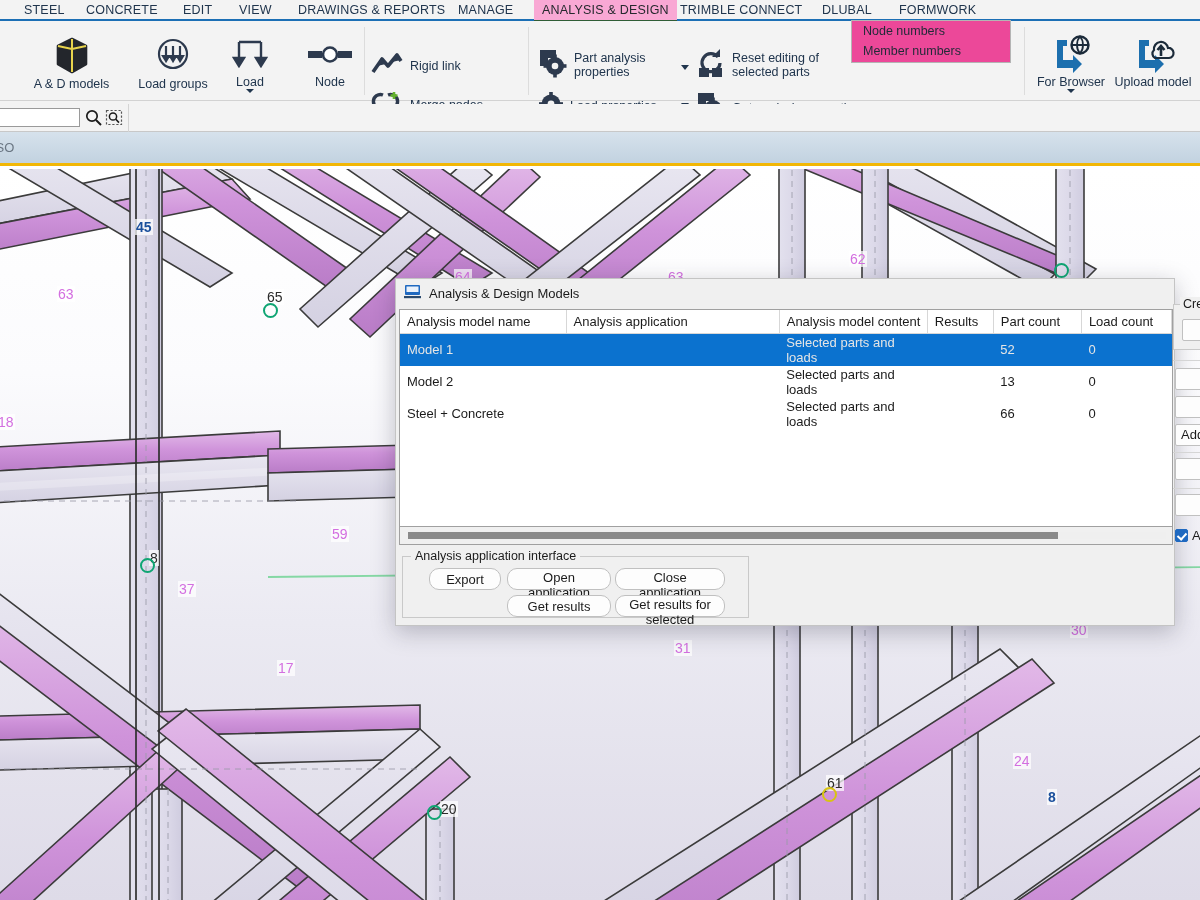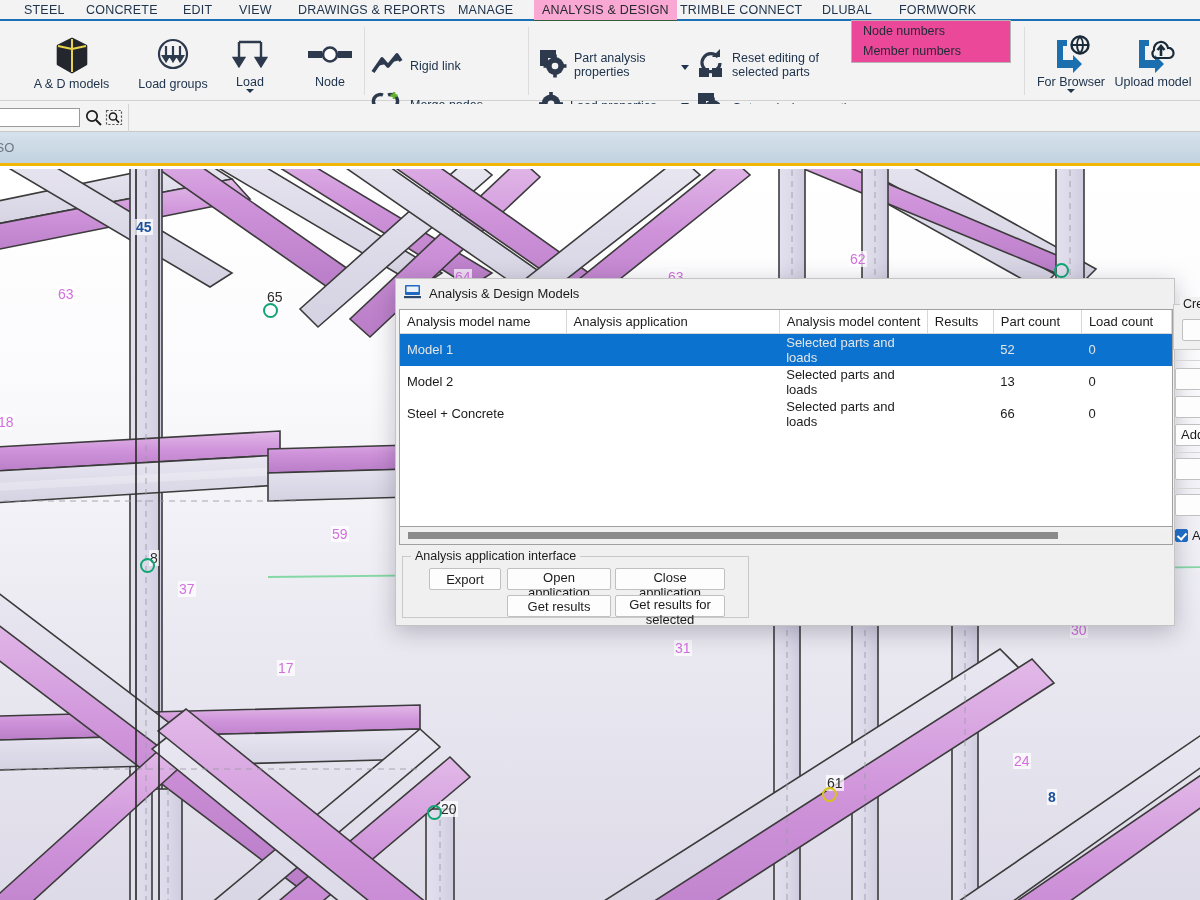--- a/index.html
+++ b/index.html
@@ -89,21 +89,21 @@
 
   .hscroll-area { position:absolute; left:3px; top:248px; width:774px; height:18px;
                   background:#f0f0f0; border-left:1px solid #a0a0a0; border-right:1px solid #a0a0a0;
                   border-bottom:1px solid #a0a0a0; }
   .hscroll-track { position:absolute; left:8px; top:5px; width:758px; height:7px; background:#efefef; }
   .hscroll-thumb { position:absolute; left:8px; top:5px; width:650px; height:7px; background:#8a8a8a; }
 
   .groupbox { position:absolute; border:1px solid #c9c9c9; }
   .groupbox .gtitle { position:absolute; left:8px; top:-8px; background:#f0f0f0;
                       padding:0 4px; font-size:12.5px; color:#1b1b1b; }
-  .btn { background:#fdfdfd; border:1px solid #c0c0c0; border-radius:2px;
+  .btn { background:#fdfdfd; border:1px solid #c0c0c0; border-radius:10px;
          font-family:"Liberation Sans",sans-serif; font-size:13px; color:#1b1b1b;
          height:22px; cursor:default; }
 
   
   .sidepanel { position:absolute; left:1167px; top:300px; width:60px; height:258px; z-index:61; }
   .sidegroup { position:absolute; border:1px solid #c9c9c9; background:#f0f0f0; }
   .sidegroup .gtitle { position:absolute; left:6px; top:-8px; background:#f0f0f0; padding:0 3px;
                        font-size:12.5px; color:#1b1b1b; white-space:nowrap; }
   .sbtn { position:absolute; background:#fdfdfd; border:1px solid #c0c0c0; border-radius:2px;
           font-size:13px; color:#1b1b1b; height:22px; line-height:20px; text-align:center;

